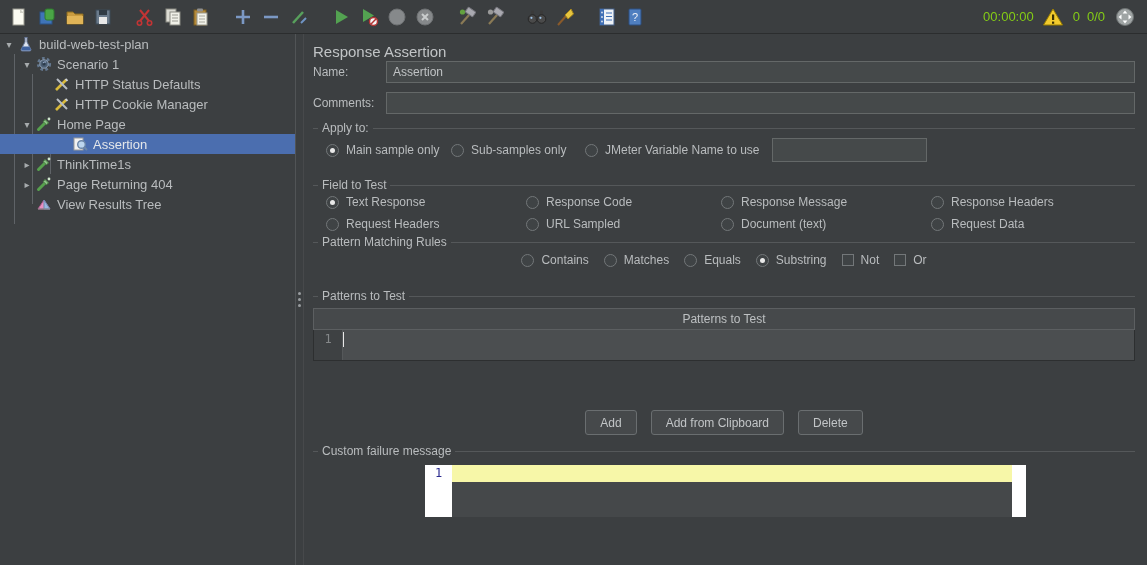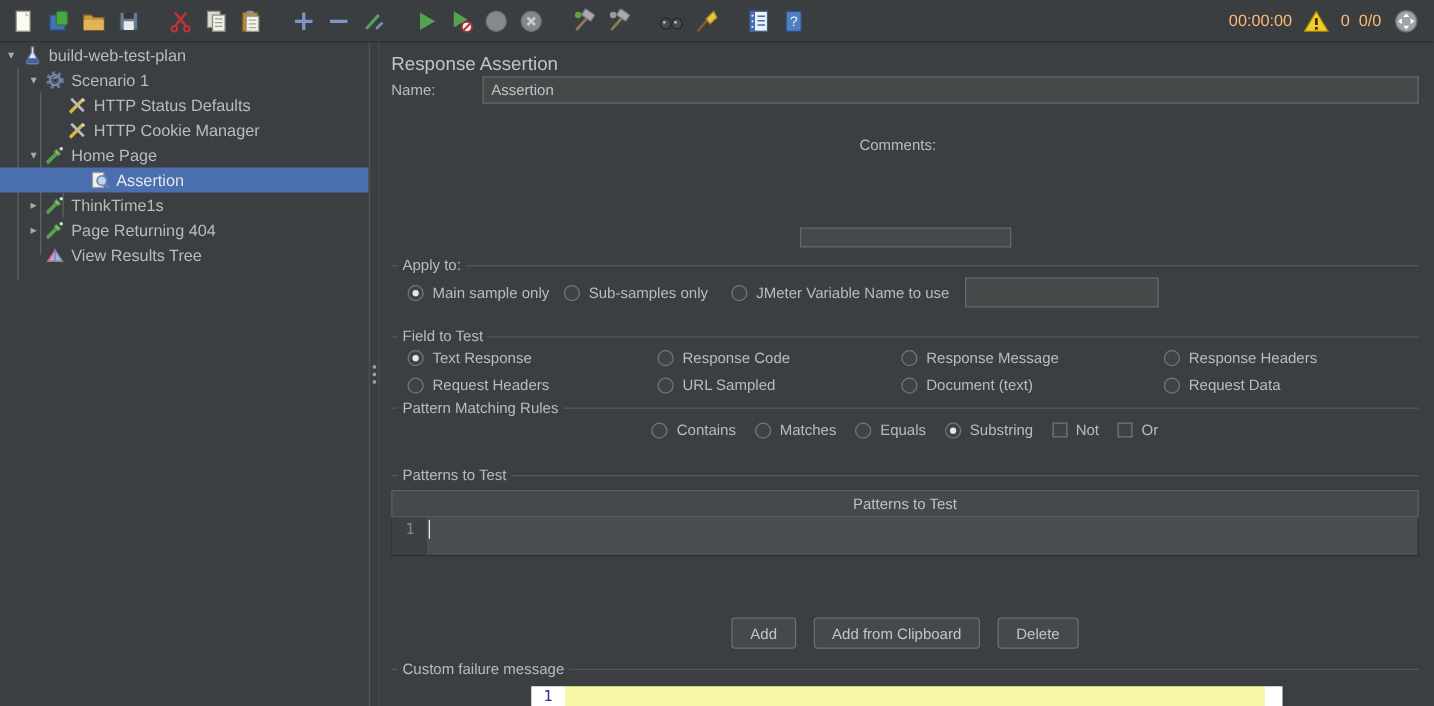--- a/index.html
+++ b/index.html
@@ -5,21 +5,21 @@
   * { box-sizing: border-box; margin: 0; padding: 0; }
   html,body { width:1147px; height:565px; overflow:hidden; }
   body { background:#3c3f41; font-family:"Liberation Sans", sans-serif; color:#b9bcbe; position:relative; }
 
   
   .toolbar { height:34px; background:#3b3e40; border-bottom:1px solid #2b2d2e;
              display:flex; align-items:center; padding:0 10px 0 6px; gap:3px; }
   .tbtn { width:25px; height:26px; display:flex; align-items:center; justify-content:center; border-radius:2px; }
   .tsep { width:11px; height:1px; }
   .tspacer { flex:1; }
-  .tb-right { display:flex; align-items:center; gap:7px; font-size:13px; color:#fdba74; }
+  .tb-right { display:flex; align-items:center; gap:7px; font-size:13px; color:#84cc16; }
 
   
   .tree { position:absolute; top:34px; left:0; width:295px; bottom:0; background:#3c3f41; overflow:hidden; }
   .tline { position:absolute; width:1px; background:rgba(185,195,205,.28); }
   .trow { height:20px; display:flex; align-items:center; font-size:13px; color:#b9bcbe; white-space:nowrap; position:relative; }
   .trow.sel { background:#4b6eaf; color:#e4e7ea; }
   .arr { width:18px; text-align:center; font-size:10px; color:#a7abad; flex:0 0 18px; }
   .ticon { width:16px; height:16px; flex:0 0 16px; margin-right:5px; }
   .ind1 { padding-left:18px; } .ind2 { padding-left:36px; } .ind3 { padding-left:54px; }
 
@@ -28,21 +28,21 @@
   .sdots { position:absolute; top:258px; left:2px; display:flex; flex-direction:column; gap:3px; }
   .sdots i { width:3px; height:3px; border-radius:50%; background:#9a9ea0; }
 
   
   .main { position:absolute; top:34px; left:304px; right:0; bottom:0; padding:0 12px 0 9px; overflow:hidden; }
   .ptitle { padding-top:9px; font-size:15px; color:#c1c4c6; }
   .frow { display:flex; align-items:center; }
   .frow .flabel { width:73px; font-size:12px; flex:0 0 73px; }
   .tinput { flex:1; height:22px; background:#45494a; border:1px solid #646868; color:#c0c3c5;
             font-size:12px; padding:0 6px; font-family:"Liberation Sans", sans-serif; outline:none; }
-  .name-row { margin-top:1px; } .comments-row { margin-top:26px;flex-direction:column; }
+  .name-row { margin-top:1px; } .comments-row { margin-top:9px; }
 
   .group { position:relative; border-top:1px solid #55585a; }
   .gtitle { position:absolute; top:-8px; left:5px; background:#3c3f41; padding:0 4px; font-size:12px; color:#b9bcbe; }
 
   .radio { width:13px; height:13px; border-radius:50%; border:1px solid #737779; background:#3f4345;
            position:relative; flex:0 0 13px; }
   .radio.on::after { content:""; position:absolute; left:3px; top:3px; width:5px; height:5px;
                      border-radius:50%; background:#e8e8e8; }
   .check { width:12px; height:12px; border:1px solid #737779; background:#3f4345; flex:0 0 12px; }
   .opt { display:flex; align-items:center; gap:7px; font-size:12px; }

